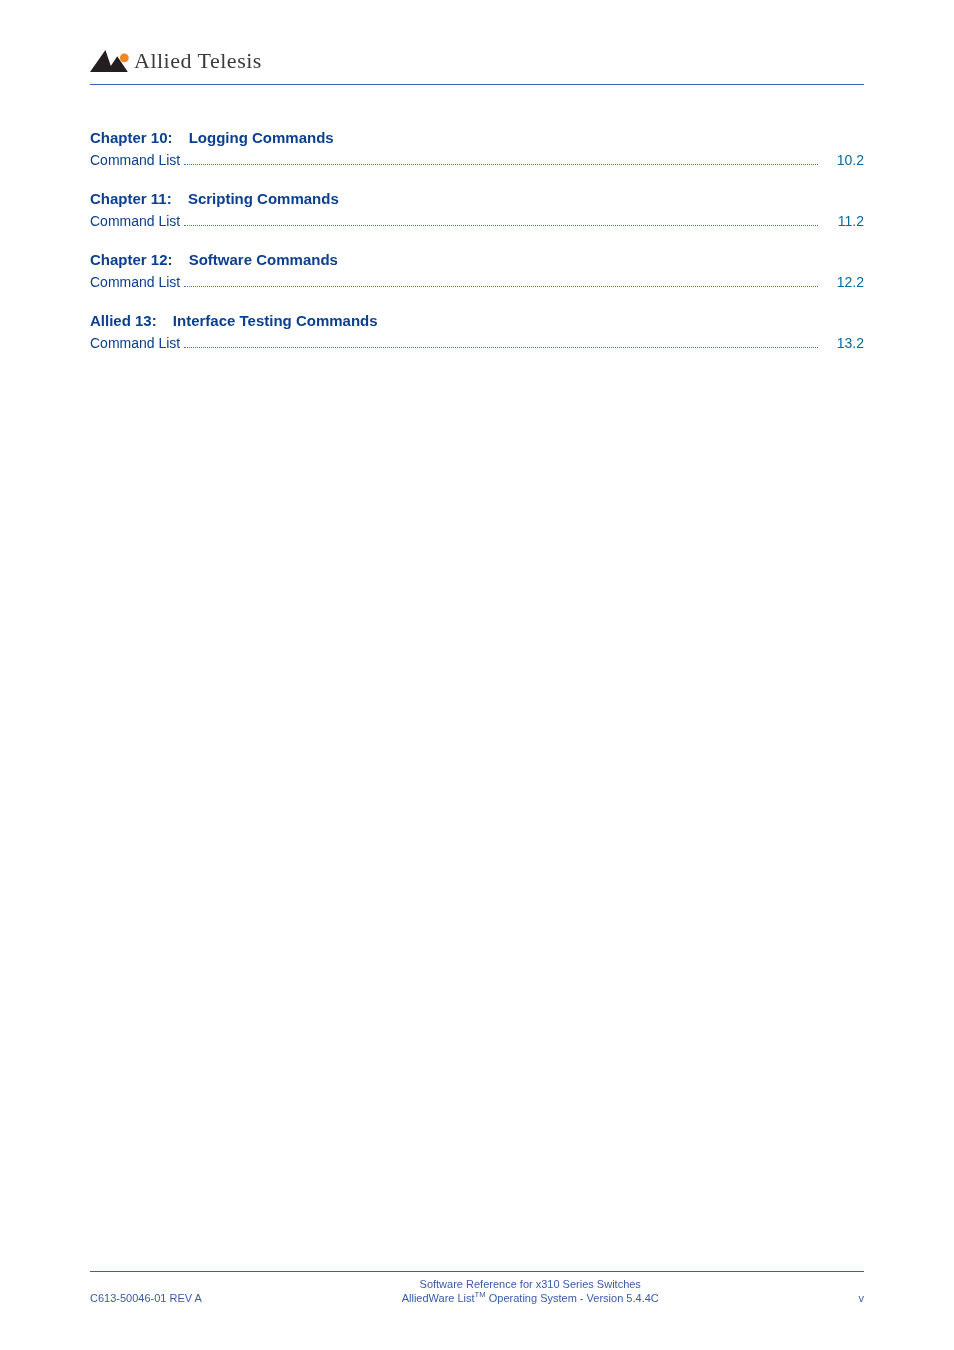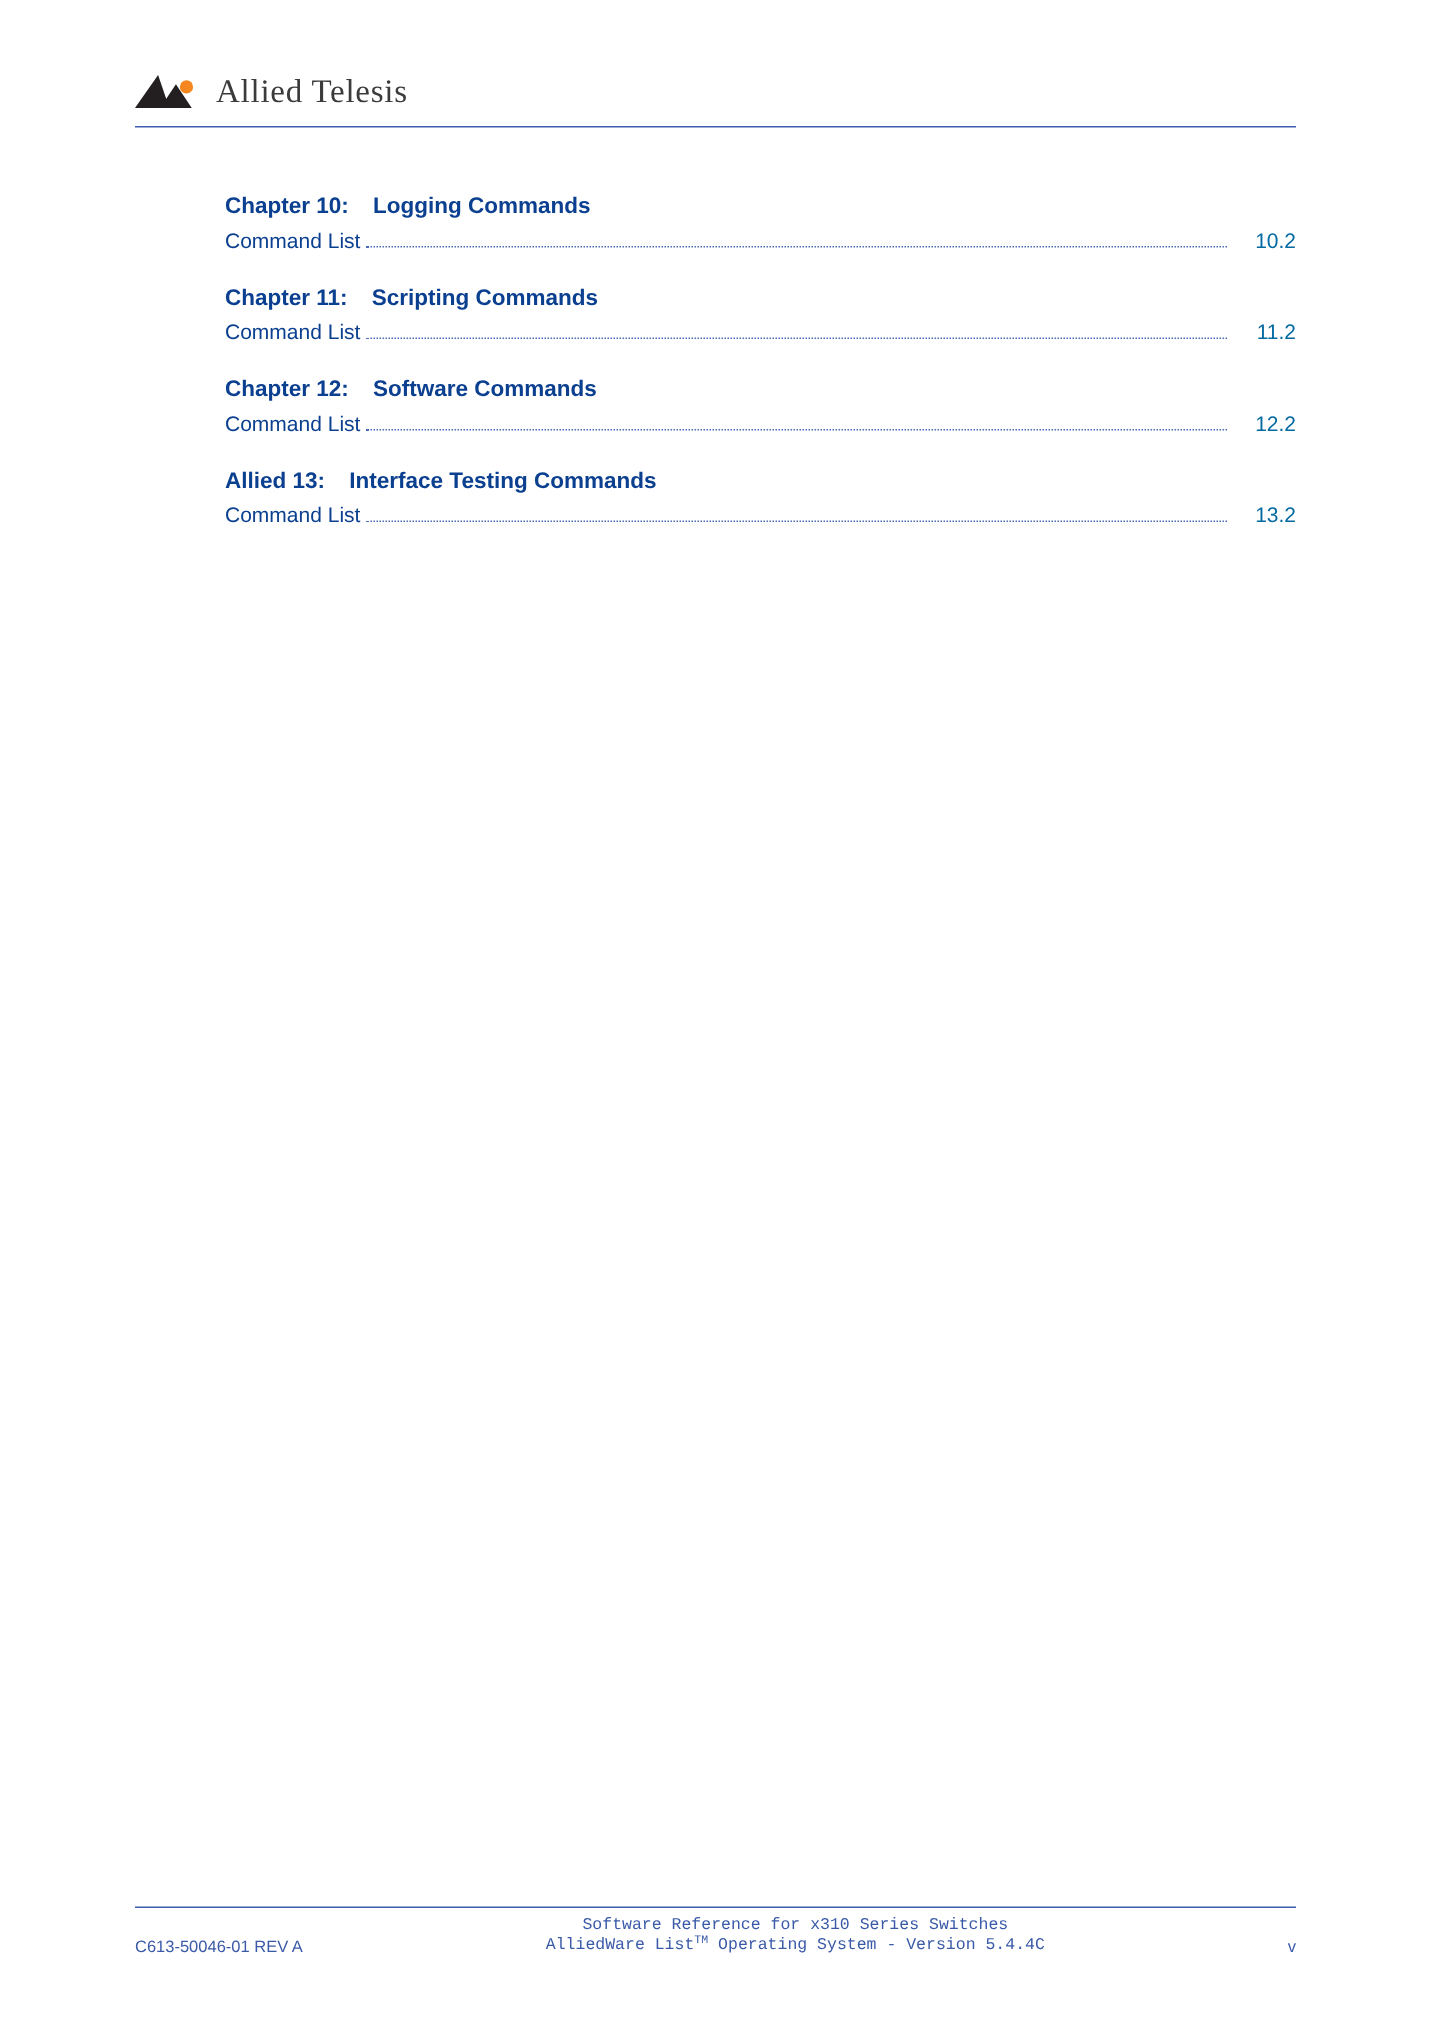--- a/index.html
+++ b/index.html
@@ -6,21 +6,20 @@
   html, body { width: 954px; height: 1350px; background: #ffffff; font-family: "Segoe UI", "Helvetica Neue", Arial, sans-serif; color: #333; }
   .page {
     position: relative;
     width: 954px;
     height: 1350px;
     padding: 48px 90px 60px 90px;
   }
   .logo-row {
     display: flex;
     align-items: center;
-    gap: 10px;
     margin-bottom: 10px;
   }
   .logo-mark {
     width: 44px;
     height: 22px;
     display: block;
   }
   .logo-text {
     font-family: "Palatino Linotype", "Book Antiqua", Georgia, serif;
     font-size: 22px;
@@ -28,21 +27,20 @@
     color: #3b3b3b;
     letter-spacing: 0.5px;
   }
   .top-rule {
     border: none;
     border-top: 1px solid #3f5db0;
     margin-top: 6px;
     margin-bottom: 44px;
   }
   .toc {
-    margin-left: 60px;
     margin-right: 0;
   }
   .toc-section { margin-bottom: 22px; }
   .toc-heading {
     color: #0b3f8f;
     font-weight: 700;
     font-size: 15px;
     margin-bottom: 6px;
   }
   .toc-chapnum { display: inline; }
@@ -80,21 +78,21 @@
   }
   .footer-row {
     display: flex;
     justify-content: space-between;
     align-items: flex-end;
     font-size: 11px;
     color: #3a5aa8;
   }
   .footer-left { color: #3a5aa8; }
   .footer-center { text-align: center; flex: 1; }
-  .footer-center .line { display: block; font-family: Liberation Mono, monospace; }
+  .footer-center .line { display: block; }
   .footer-right { color: #3a5aa8; }
   sup.tm { font-size: 0.7em; vertical-align: super; }
 </style>
 </head>
 <body>
 
 <div class="page">
 
   <div class="logo-row">
     <span>

